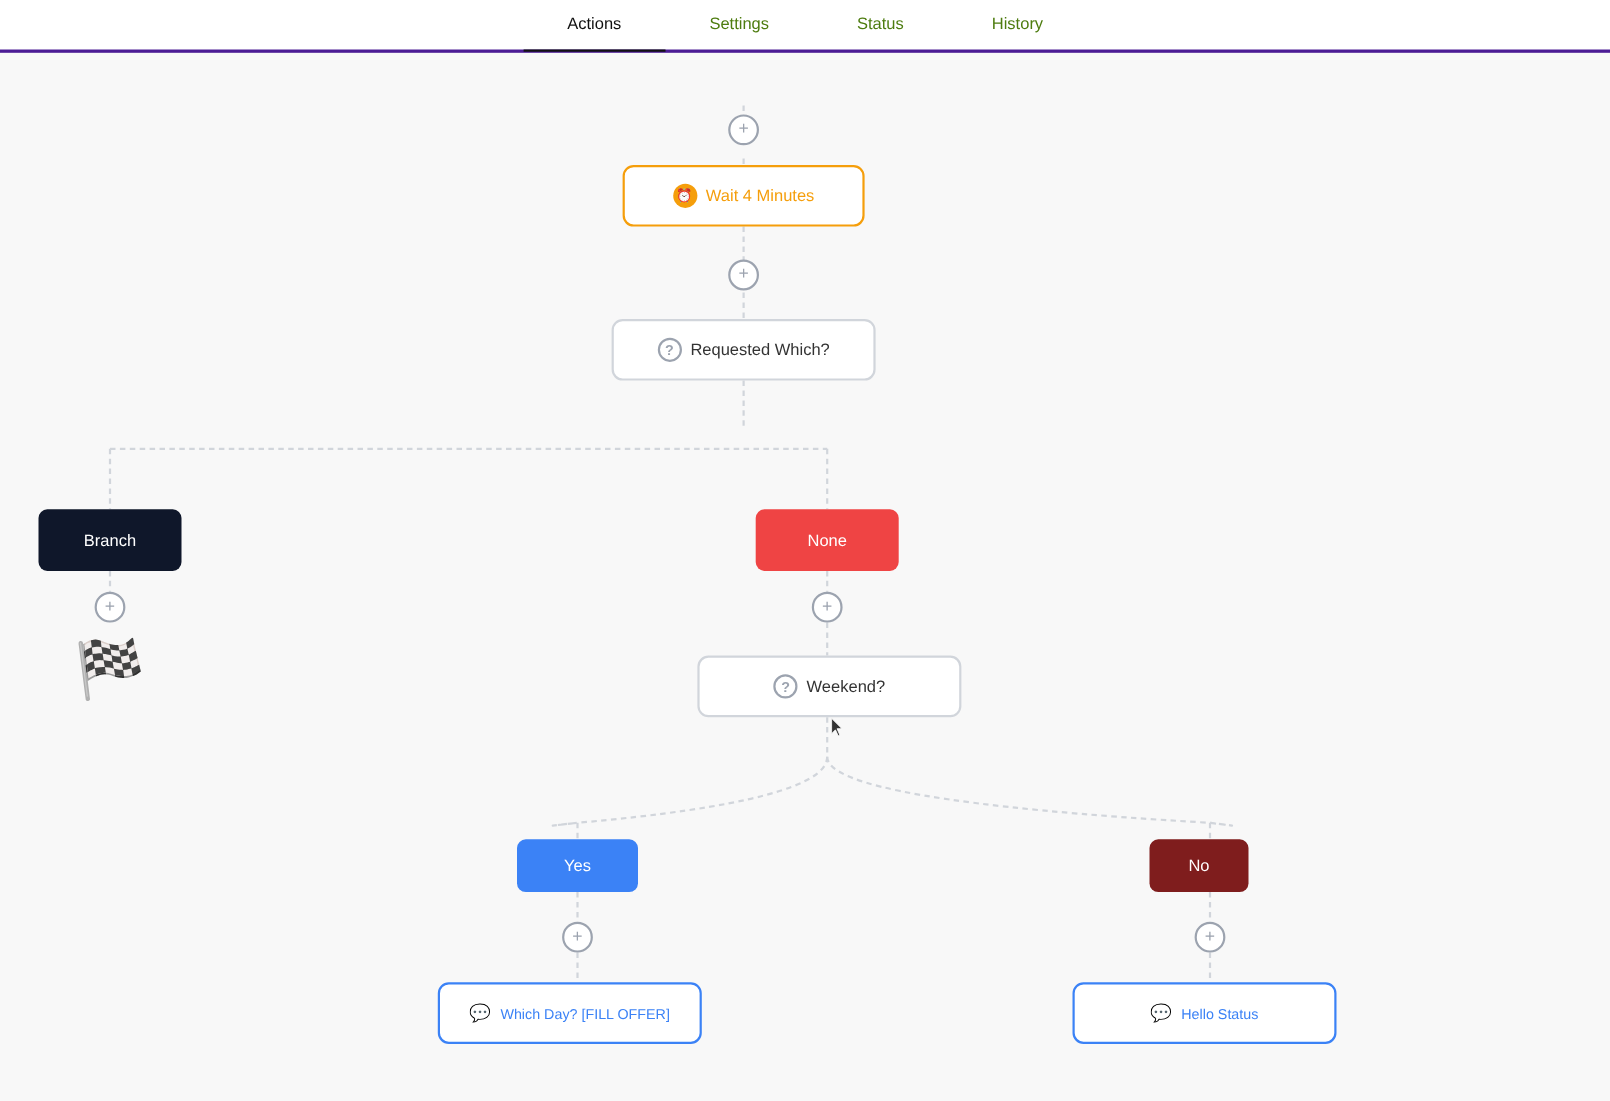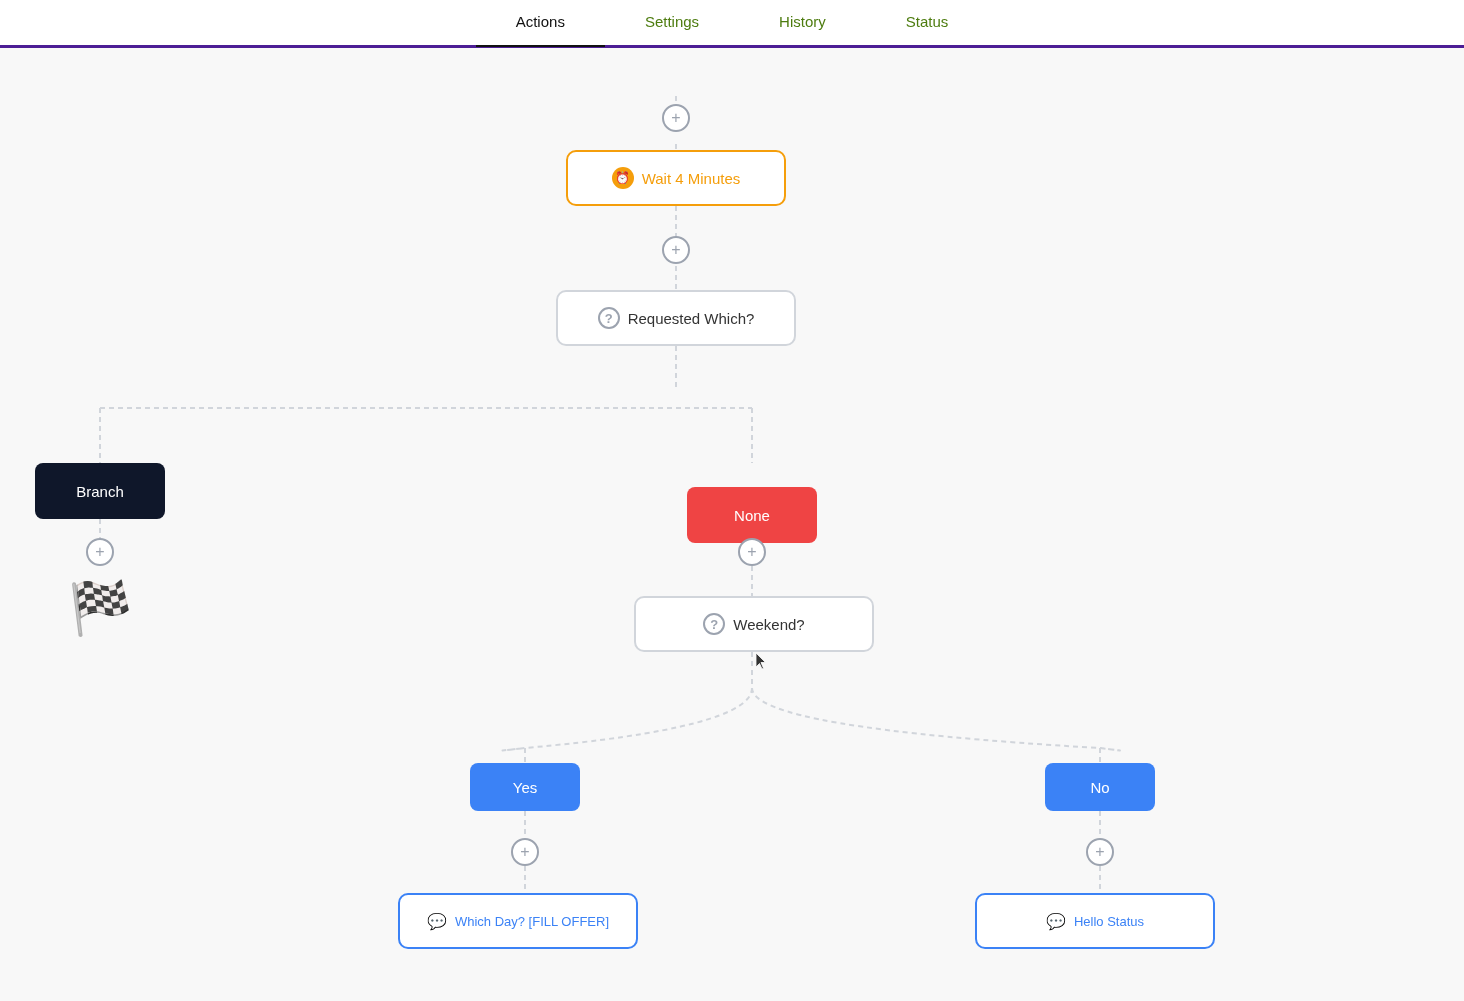--- a/index.html
+++ b/index.html
@@ -104,36 +104,35 @@
       height: 56px;
       border-radius: 8px;
     }
 
     .branch-red {
       background: #ef4444;
       color: white;
       width: 130px;
       height: 56px;
       border-radius: 8px;
-      margin-top: 24px;
     }
 
     .branch-blue-sm {
       background: #3b82f6;
       color: white;
       width: 110px;
       height: 48px;
       border-radius: 8px;
       align-items: center;
     }
 
     .branch-red-sm {
-      background: #3b82f6;
-      color: white;
-      width: 110px;
+      background: #7f1d1d;
+      color: white;
+      width: 90px;
       height: 48px;
       border-radius: 8px;
     }
 
     .action-node {
       width: 240px;
       height: 56px;
       border: 2px solid #3b82f6;
       background: white;
       color: #3b82f6;
@@ -201,22 +200,22 @@
       z-index: 20;
       pointer-events: none;
     }
   </style>
 </head>
 <body>
 
 <nav class="top-nav">
   <div class="nav-tab active">Actions</div>
   <div class="nav-tab">Settings</div>
+  <div class="nav-tab">Status</div>
   <div class="nav-tab">History</div>
-  <div class="nav-tab">Status</div>
 </nav>
 
 <div class="canvas">
 
   <svg class="connector-svg">
 
     <line x1="676" y1="48" x2="676" y2="68" stroke="#d1d5db" stroke-width="2" stroke-dasharray="5,4"></line>
 
     <line x1="676" y1="96" x2="676" y2="102" stroke="#d1d5db" stroke-width="2" stroke-dasharray="5,4"></line>
 

